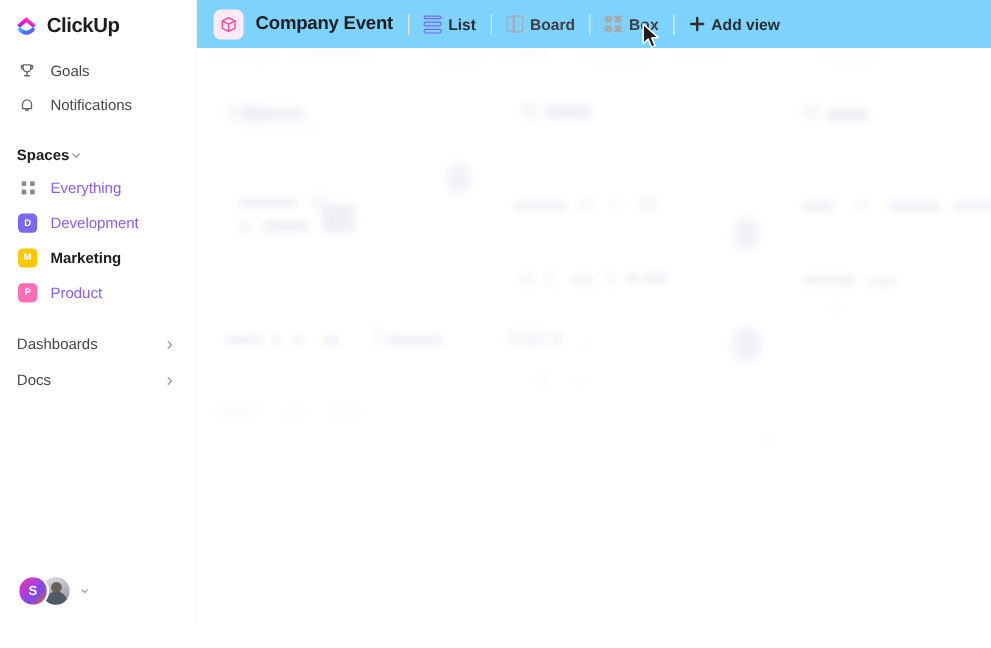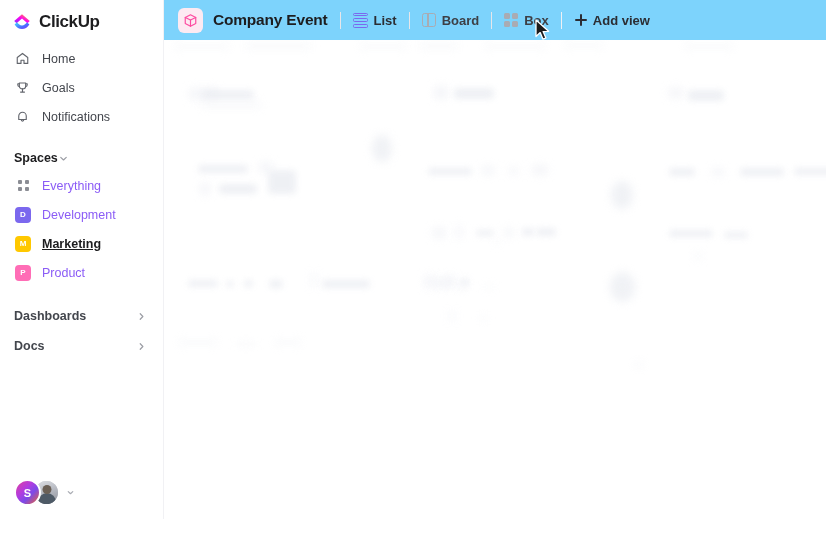--- a/index.html
+++ b/index.html
@@ -112,21 +112,20 @@
     font-weight: bold;
     color: #ffffff;
   }
   .space-label {
     font-size: 12.5px;
     color: #8b5cf6;
   }
   .space-item.is-active .space-label {
     font-weight: bold;
     color: #1d1d1f;
-    text-decoration: underline;
   }
 
   .everything-grid {
     width: 16px;
     height: 16px;
     flex: 0 0 16px;
     display: grid;
     grid-template-columns: repeat(2, 4px);
     grid-template-rows: repeat(2, 4px);
     gap: 3px;
@@ -141,21 +140,20 @@
     background: #8b8d94;
   }
 
   .collapsible {
     display: flex;
     align-items: center;
     justify-content: space-between;
     padding: 0 16px 0 14px;
     height: 30px;
     cursor: pointer;
-    font-weight: bold;
   }
   .collapsible .collapsible-label {
     font-size: 12.5px;
     color: #43464d;
   }
 
   .chev {
     color: #9b9da4;
     display: flex;
     align-items: center;
@@ -431,28 +429,20 @@
             </linearGradient>
           </defs>
           <path d="M2.2 9.0 L10 2.2 L17.8 9.0 L15.4 11.2 L10 6.4 L4.6 11.2 Z" fill="url(#cuTop)"></path>
           <path d="M2.6 12.4 L5.0 10.3 C6.4 12.4 8.1 13.4 10 13.4 C11.9 13.4 13.6 12.4 15.0 10.3 L17.4 12.4 C15.4 15.4 12.9 17.0 10 17.0 C7.1 17.0 4.6 15.4 2.6 12.4 Z" fill="url(#cuBot)"></path>
         </svg>
       </span>
       <span class="brand-name">ClickUp</span>
     </div>
 
     <nav class="nav">
-      <div class="nav-item">
-        <span class="nav-icon">
-          <svg width="15" height="15" viewBox="0 0 16 16" fill="none" stroke="#62656c" stroke-width="1.2" stroke-linejoin="round" stroke-linecap="round">
-            <path d="M2.4 7.0 L8 2.6 L13.6 7.0 V13.2 H9.6 V9.9 H6.4 V13.2 H2.4 Z"></path>
-          </svg>
-        </span>
-        <span class="nav-label">Home</span>
-      </div>
       <div class="nav-item">
         <span class="nav-icon">
           <svg width="15" height="15" viewBox="0 0 16 16" fill="none" stroke="#62656c" stroke-width="1.2" stroke-linejoin="round" stroke-linecap="round">
             <path d="M4.6 3.2 H11.4 V6.3 C11.4 8.1 9.9 9.5 8 9.5 C6.1 9.5 4.6 8.1 4.6 6.3 Z"></path>
             <path d="M4.6 4.0 H3.0 V5.2 C3.0 6.2 3.7 6.9 4.7 6.9"></path>
             <path d="M11.4 4.0 H13.0 V5.2 C13.0 6.2 12.3 6.9 11.3 6.9"></path>
             <path d="M8 9.5 V12.3"></path>
             <path d="M5.9 12.9 H10.1"></path>
           </svg>
         </span>

